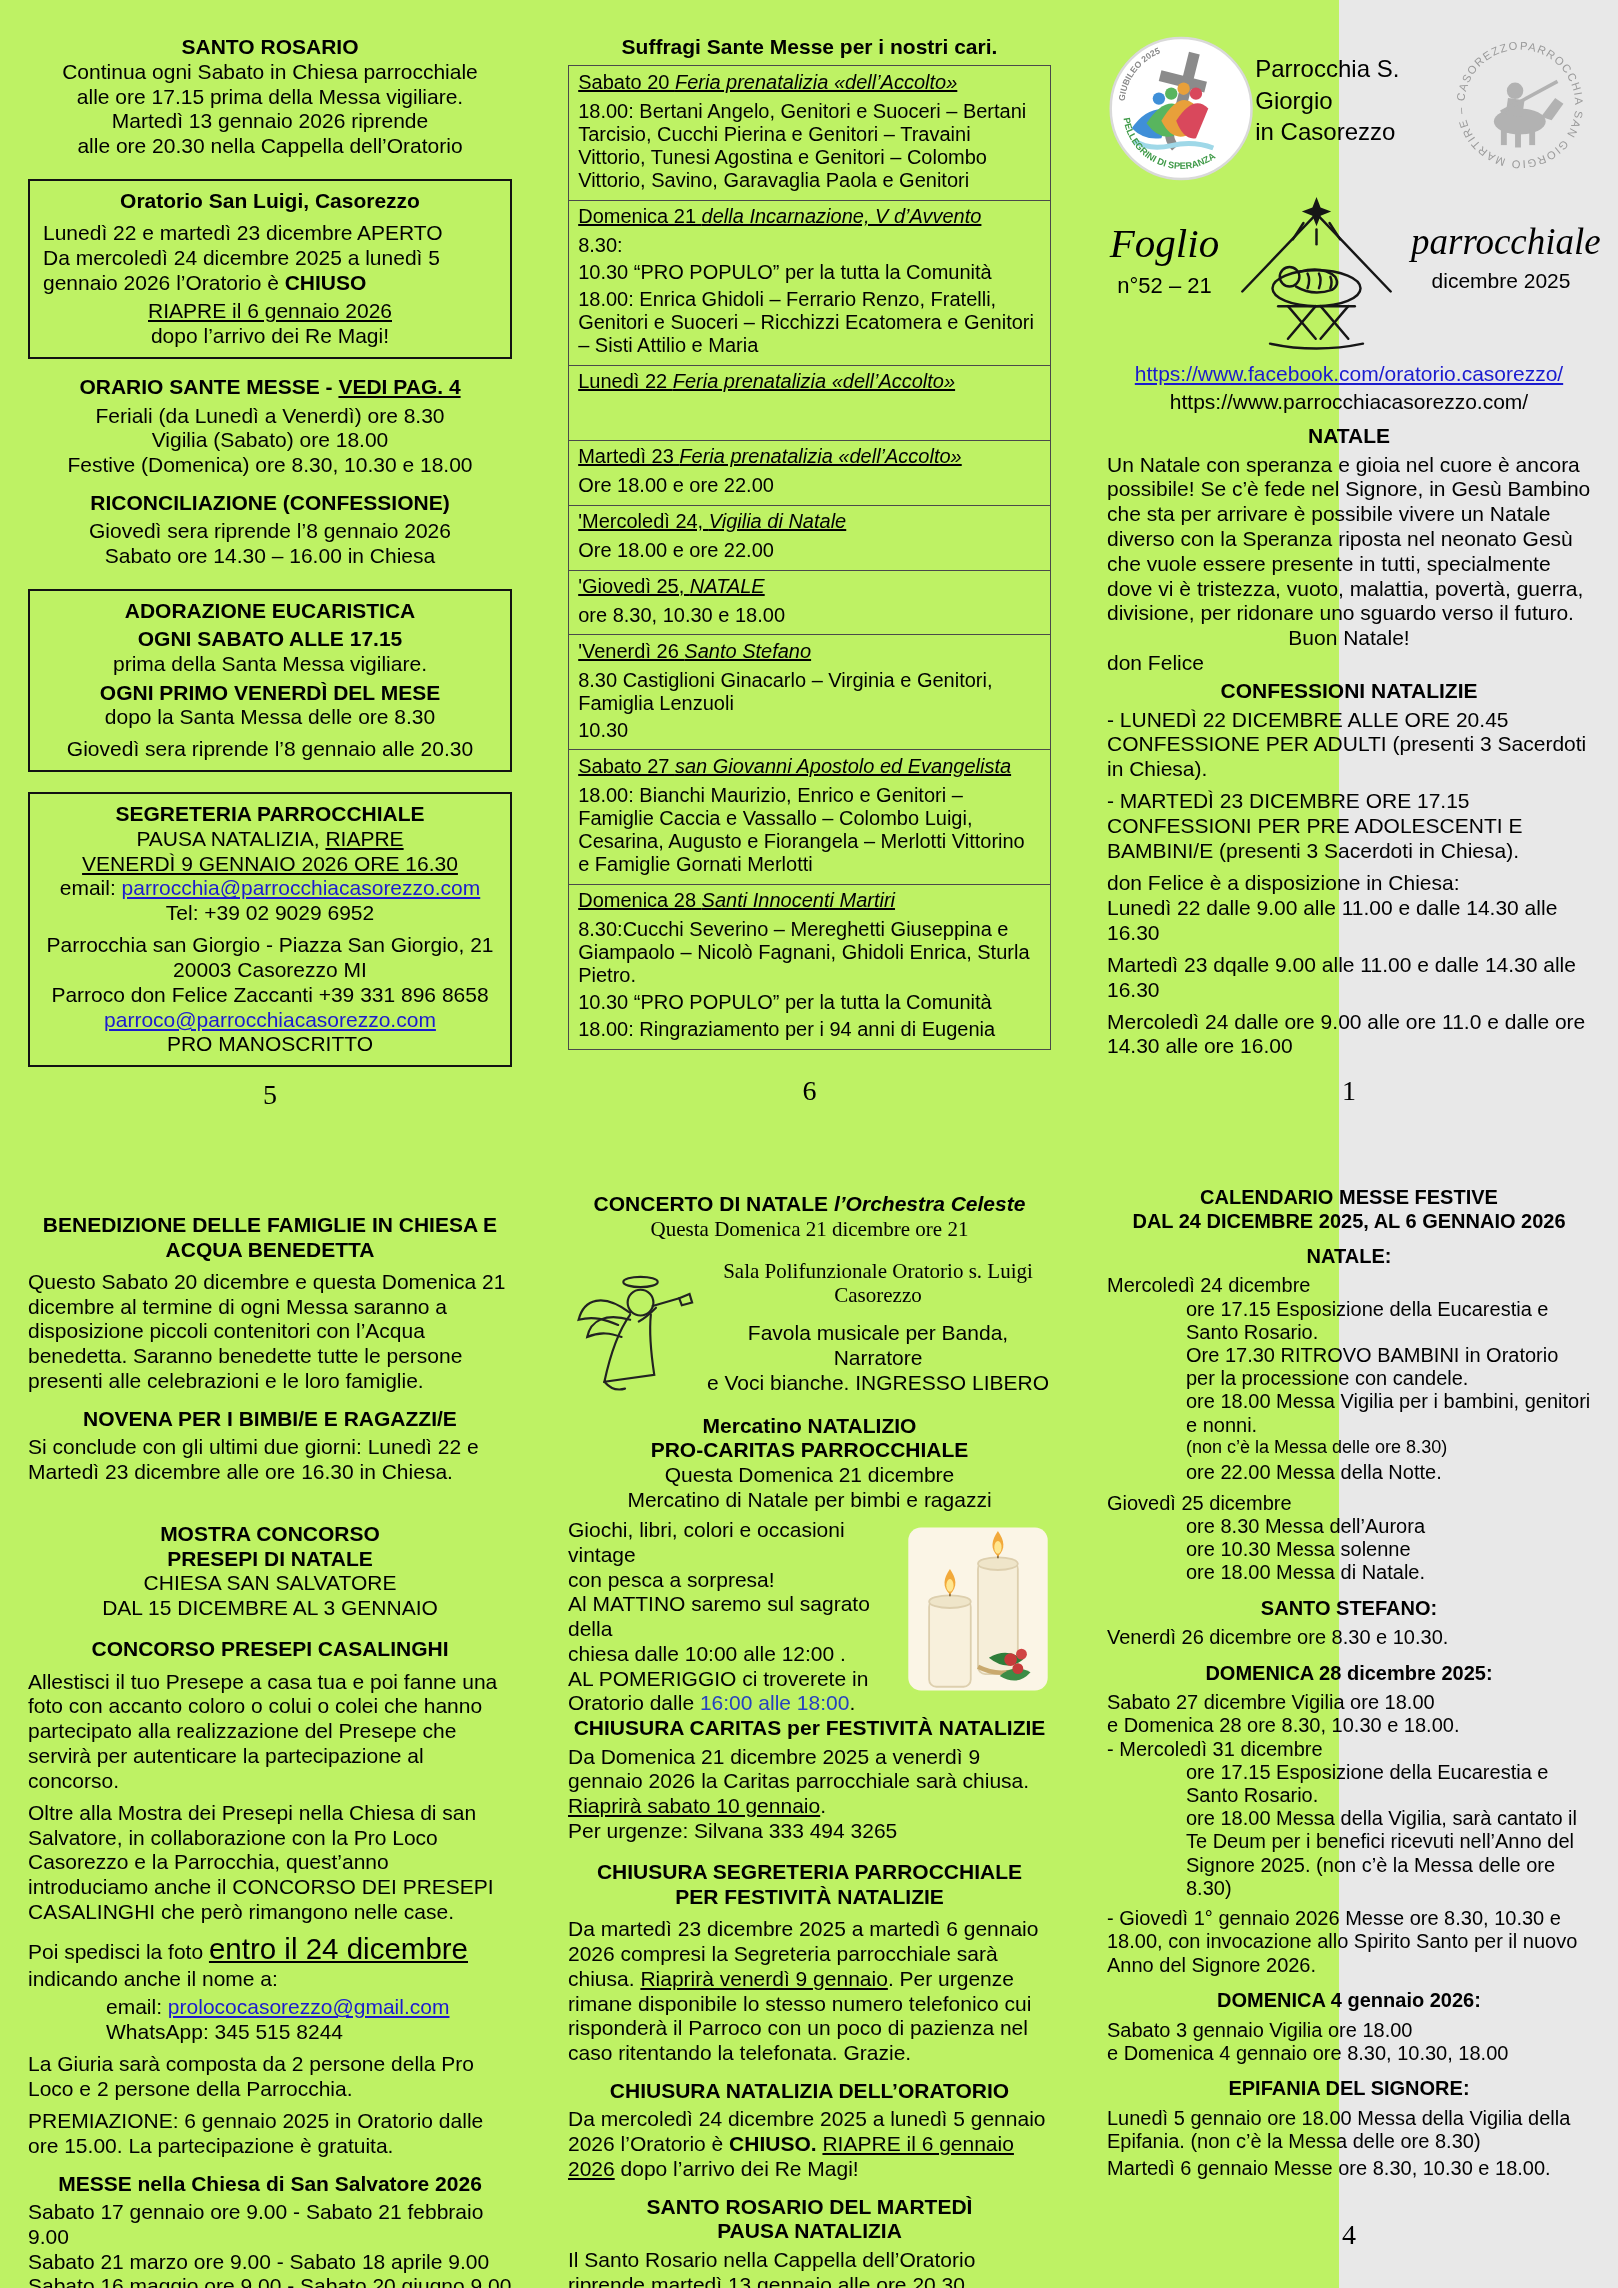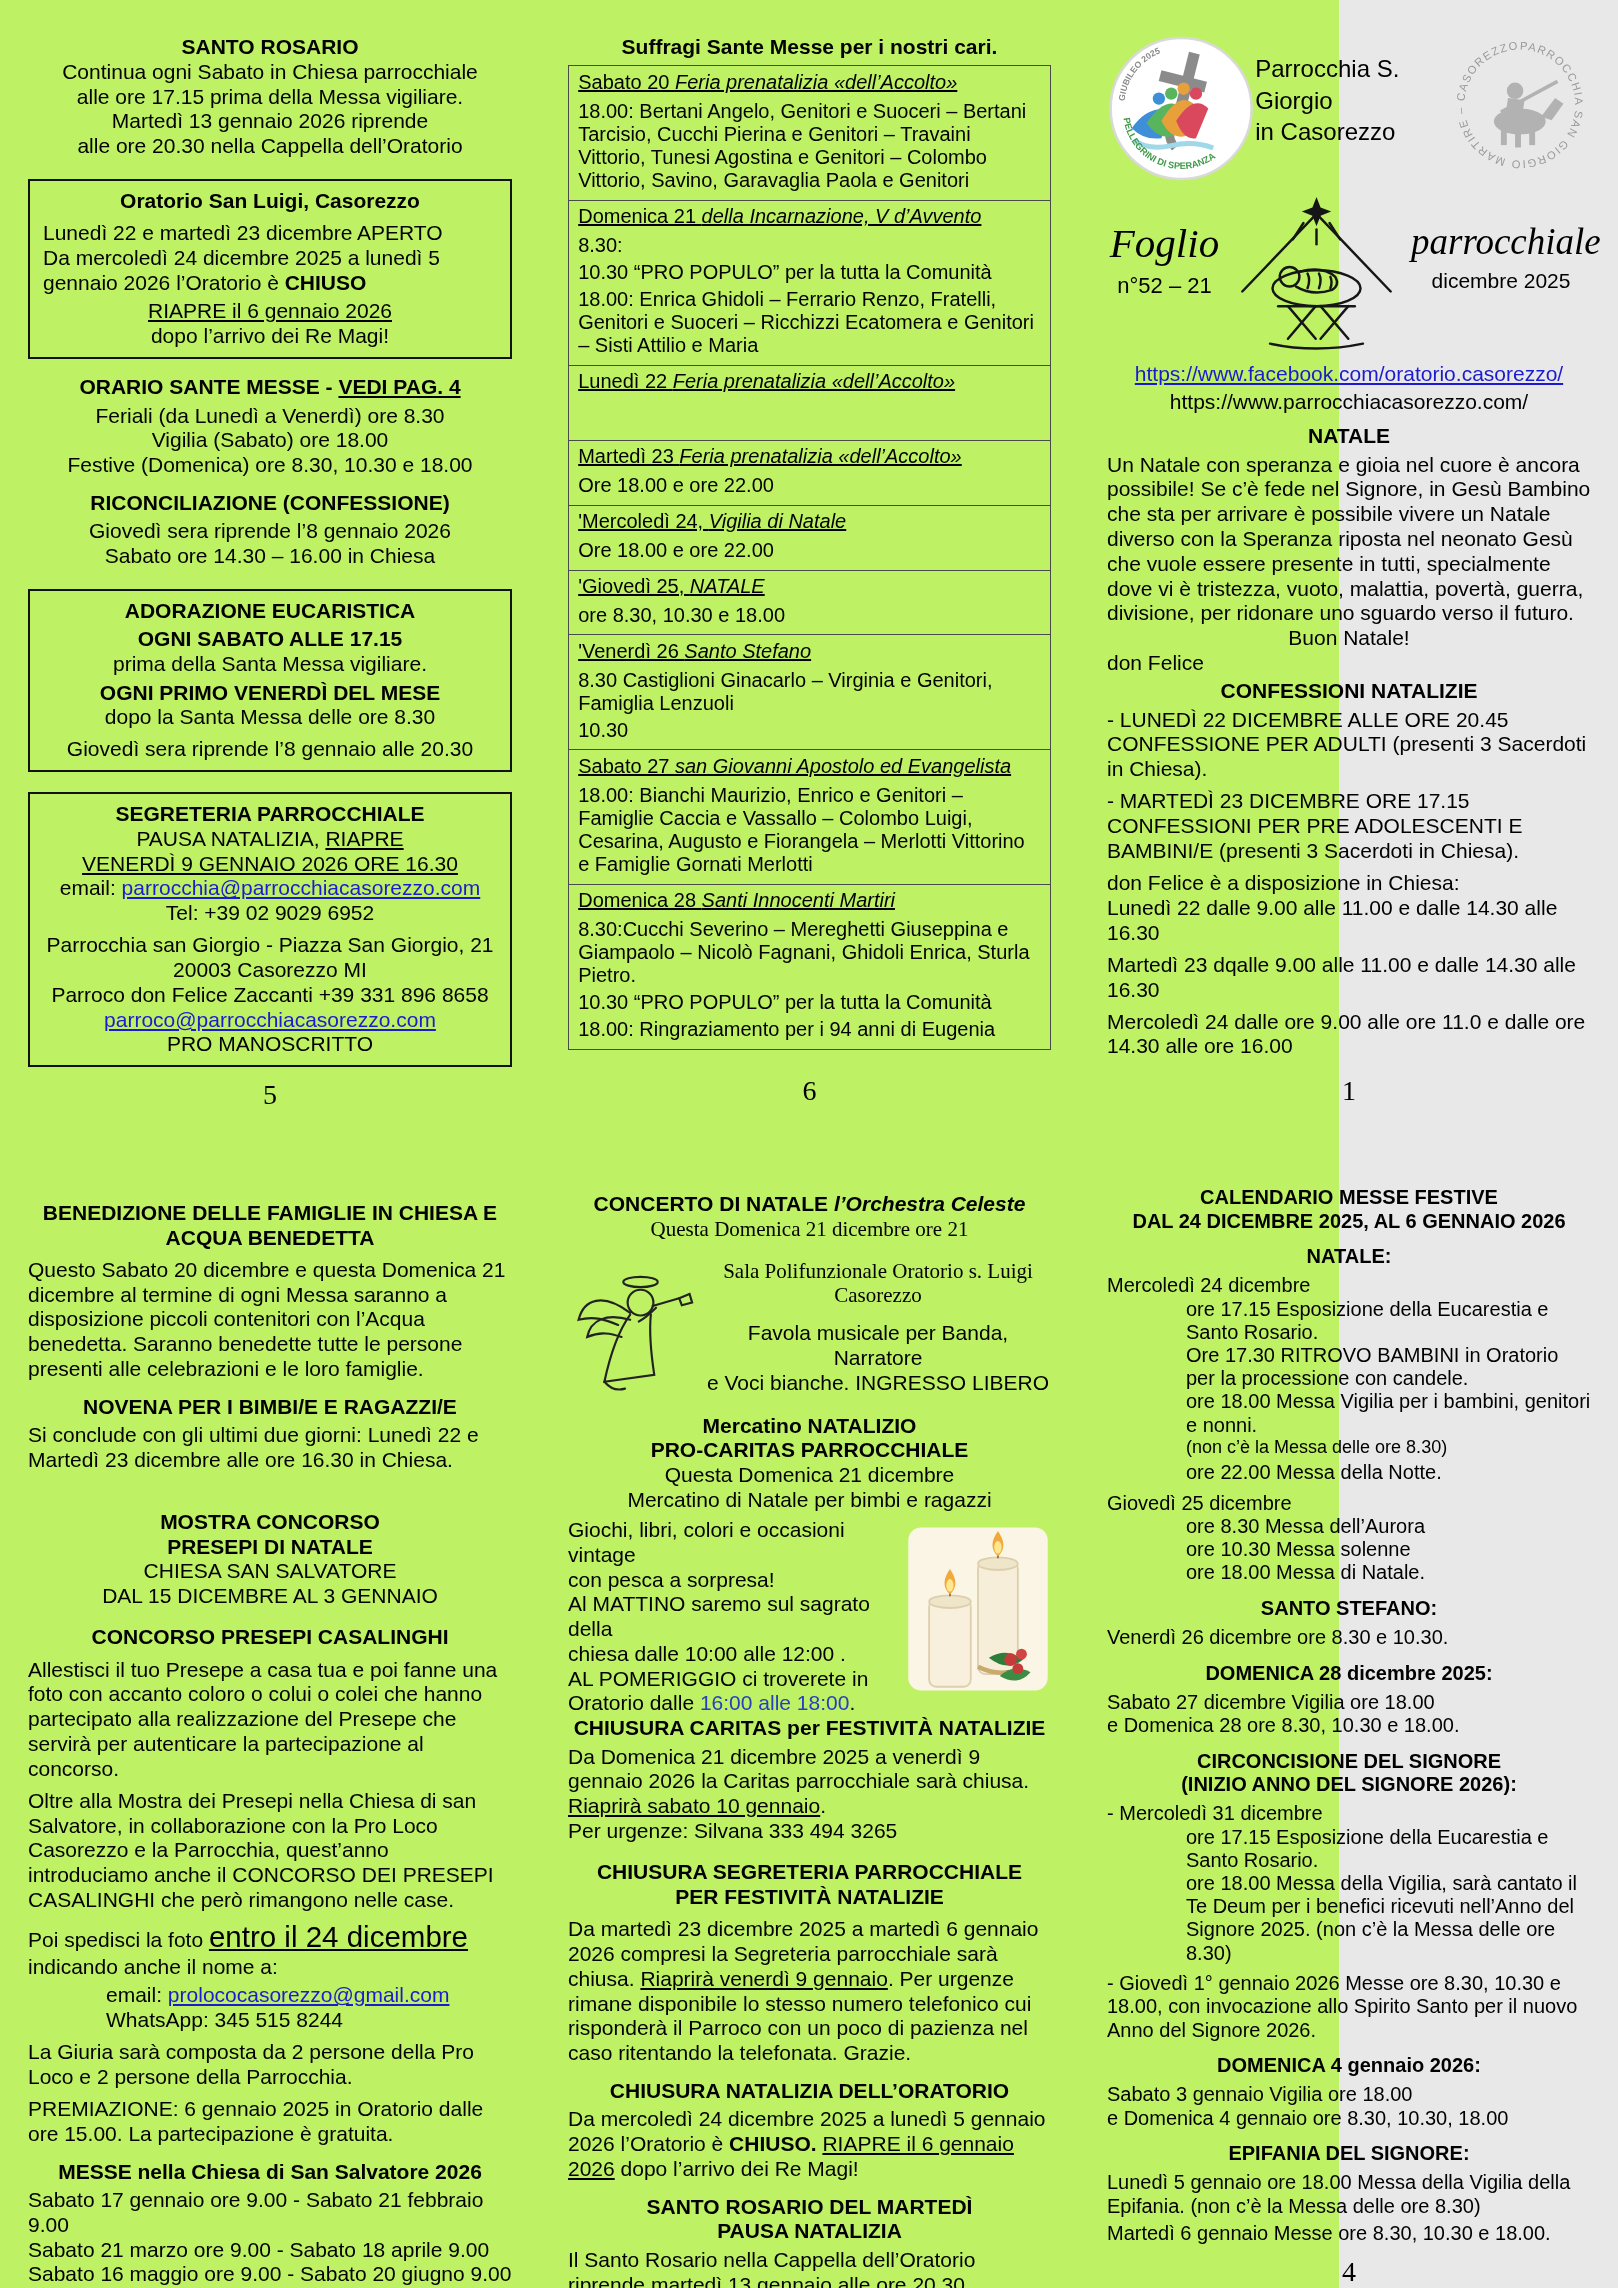--- a/index.html
+++ b/index.html
@@ -7,21 +7,21 @@
          grid-template-columns:540px 539px 540px;grid-template-rows:1144px 1144px;
          font-family:"Liberation Sans",sans-serif;color:#000;}
   .pg{padding:35px 28px 37px;display:flex;flex-direction:column;font-size:21px;line-height:1.18;overflow:hidden;}
   .c{text-align:center}
   .r{text-align:left}
   .b{font-weight:700}
   .bi{font-weight:700;font-style:italic}
   .u{text-decoration:underline}
   .t{font-weight:700;text-align:center}
   .mt4{margin-top:3.7px}.mt8{margin-top:7.4px}.mt10{margin-top:9.2px}.mt14{margin-top:13px}
-  .mt18{margin-top:16.6px}.mt24{margin-top:22px}.mt40{margin-top:37px}
+  .mt18{margin-top:16.6px}.mt24{margin-top:34px}.mt40{margin-top:37px}
   .link{color:#1b1bcf;text-decoration:underline;cursor:pointer}
   .blue{color:#2640c0}
   .box{border:2.8px solid #121212;padding:8px 13px;margin-top:20px}
   .pnum{margin-top:auto;padding-top:11px;text-align:center;font-family:"Liberation Serif",serif;font-size:28px}
   .serif{font-family:"Liberation Serif",serif}
   
   .tbl{border:1.8px solid #4a4a4a;margin-top:5.5px;font-size:20px;line-height:1.16}
   .row{border-top:1.8px solid #4a4a4a;padding:4.6px 9.2px 7.4px}
   .row:first-child{border-top:none}
   .hd{text-decoration:underline}
@@ -444,24 +444,20 @@
     <div class="det">ore 10.30 Messa solenne</div>
     <div class="det">ore 18.00 Messa di Natale.</div>
 
     <div class="h4">SANTO STEFANO:</div>
     <div>Venerdì 26 dicembre ore 8.30 e 10.30.</div>
 
     <div class="h4">DOMENICA 28 dicembre 2025:</div>
     <div>Sabato 27 dicembre Vigilia ore 18.00</div>
     <div>e Domenica 28 ore 8.30, 10.30 e 18.00.</div>
 
-    <div class="h4">
-        <div>CIRCONCISIONE DEL SIGNORE</div>
-        <div>(INIZIO ANNO DEL SIGNORE 2026):</div>
-      </div>
     <div>- Mercoledì 31 dicembre</div>
     <div class="det">ore 17.15 Esposizione della Eucarestia e Santo Rosario.</div>
     <div class="det">ore 18.00 Messa della Vigilia, sarà cantato il Te Deum per i benefici ricevuti nell’Anno del Signore 2025. (non c’è la Messa delle ore 8.30)</div>
     <div class="mt8">- Giovedì 1° gennaio 2026 Messe ore 8.30, 10.30 e 18.00, con invocazione allo Spirito Santo per il nuovo Anno del Signore 2026.</div>
 
     <div class="h4">DOMENICA 4 gennaio 2026:</div>
     <div>Sabato 3 gennaio Vigilia ore 18.00</div>
     <div>e Domenica 4 gennaio ore 8.30, 10.30, 18.00</div>
 
     <div class="h4">EPIFANIA DEL SIGNORE:</div>

